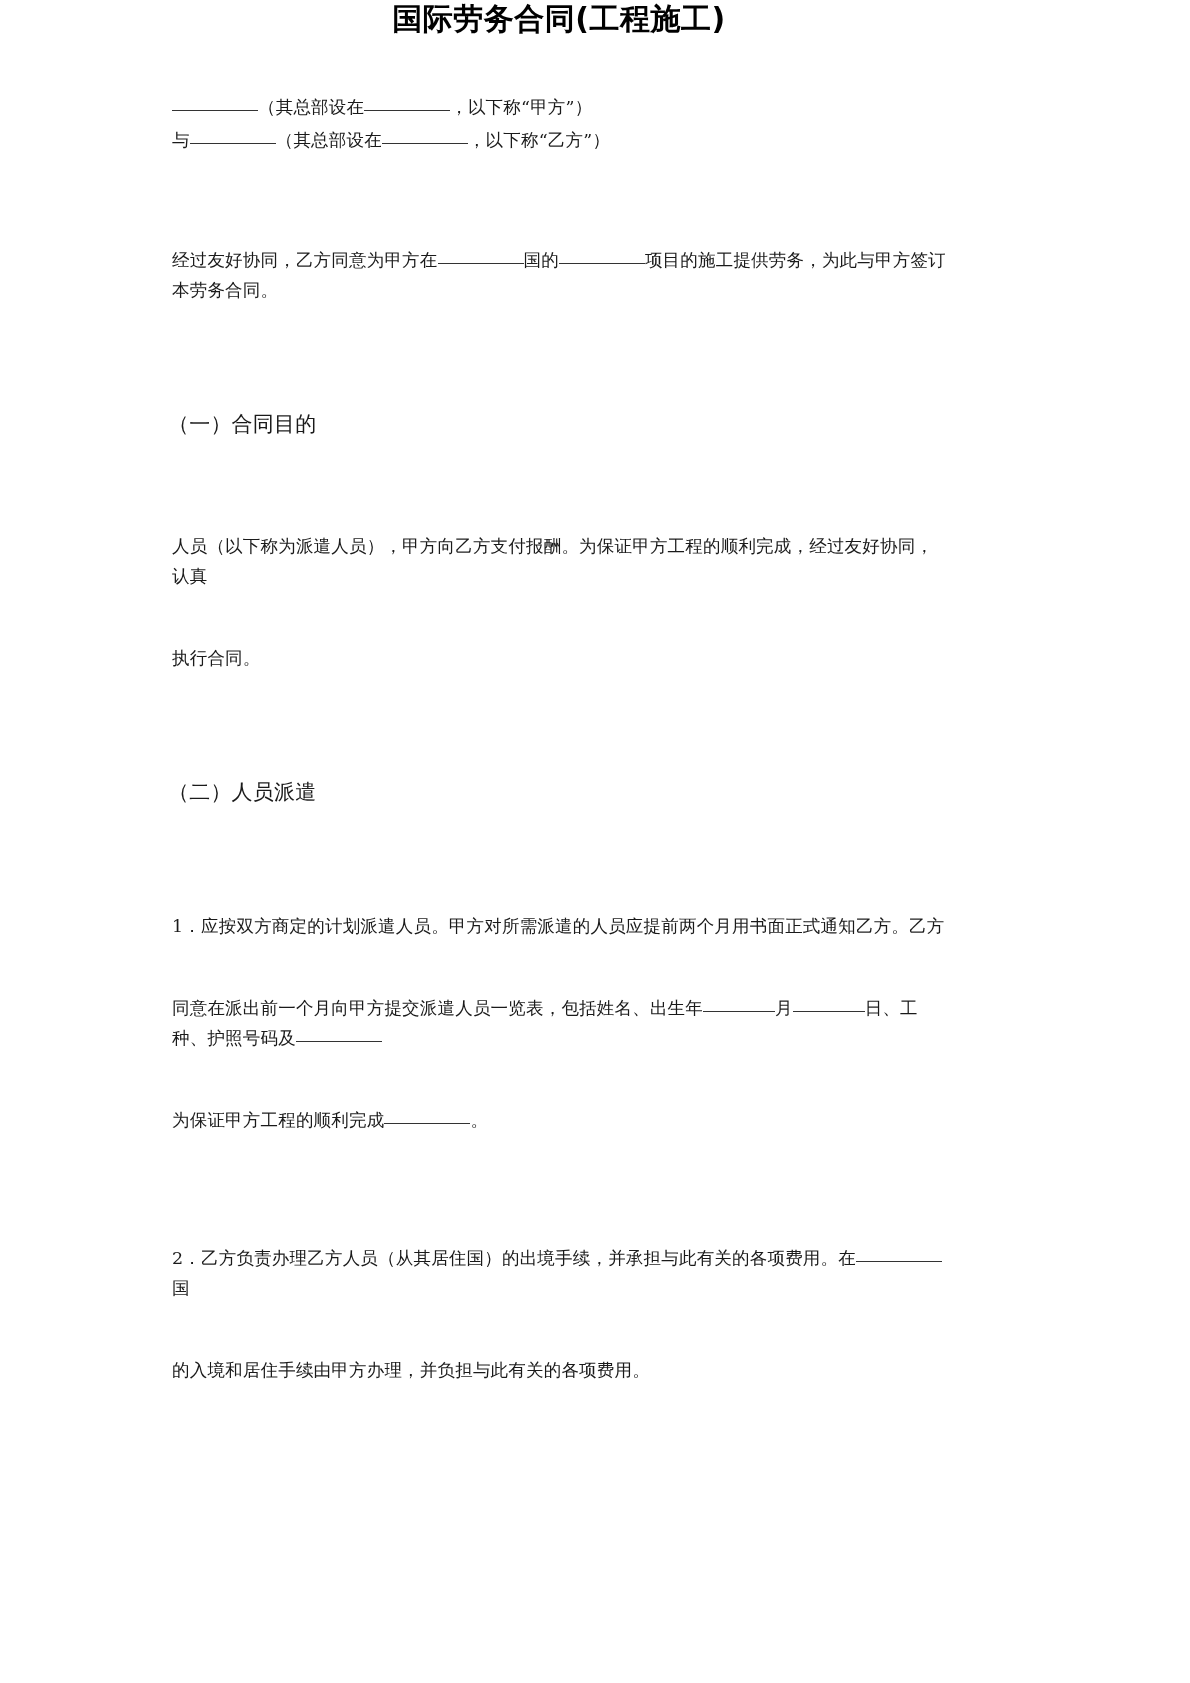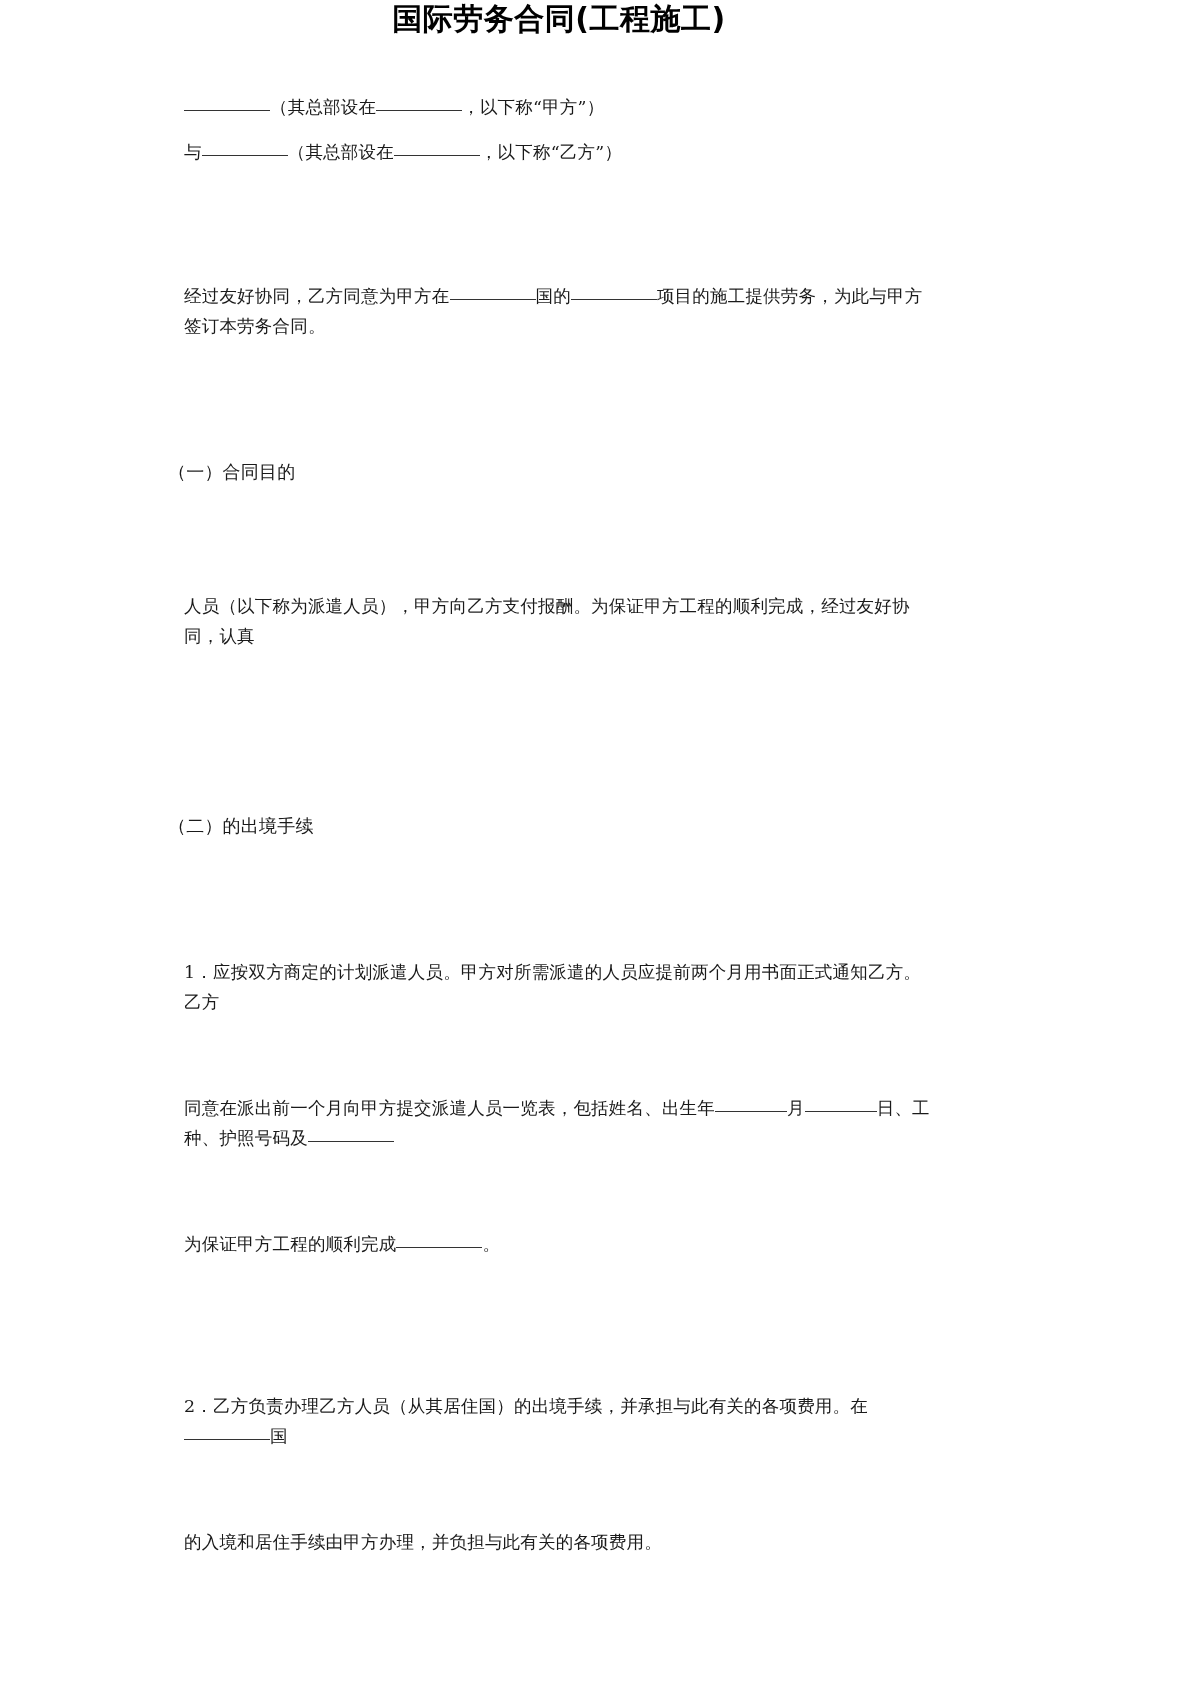--- a/index.html
+++ b/index.html
@@ -33,36 +33,36 @@
     font-size: 30px;
     line-height: 1.25;
     text-align: center;
     margin: 0;
     letter-spacing: 0.5px;
     color: #000;
   }
   .para {
     font-size: 17.5px;
     line-height: 30px;
-    margin: 16px;
+    margin: 4px;
     text-align: left;
     color: #1a1a1a;
     letter-spacing: 0.2px;
   }
   .intro-block {
     margin-top: 55px;
   }
   .intro-block .para {
     line-height: 29px;
   }
   .gap-xl { height: 82px; }
   .gap-xxl { height: 100px; }
   .gap-md { height: 44px; }
   .heading {
-    font-size: 18px;
+    font-size: 21px;
     line-height: 30px;
     margin: 0;
     color: #1a1a1a;
     letter-spacing: 0.2px;
   }
   .blank {
     display: inline-block;
     border-bottom: 1px solid #333;
     vertical-align: baseline;
     position: relative;
@@ -94,24 +94,25 @@
 
     <div class="gap-md"></div>
 
 
     <div class="gap-md"></div>
 
     <p class="para">人员（以下称为派遣人员），甲方向乙方支付报酬。为保证甲方工程的顺利完成，经过友好协同，认真</p>
 
     <div class="gap-md"></div>
 
+    <p class="para">执行合同。</p>
 
     <div class="gap-xxl"></div>
 
-    <p class="heading">（二）的出境手续</p>
+    <p class="heading">（二）人员派遣</p>
 
     <div class="gap-xxl"></div>
 
     <p class="para"><span>1．</span><span>应按双方商定的计划派遣人员。甲方对所需派遣的人员应提前两个月用书面正式通知乙方。乙方</span></p>
 
     <div class="gap-md"></div>
 
     <p class="para"><span>同意在派出前一个月向甲方提交派遣人员一览表，包括姓名、出生年</span><span class="blank b-mid"></span><span>月</span><span class="blank b-mid"></span><span>日、工种、护照号码及</span><span class="blank b-long"></span></p>
 
     <div class="gap-md"></div>

